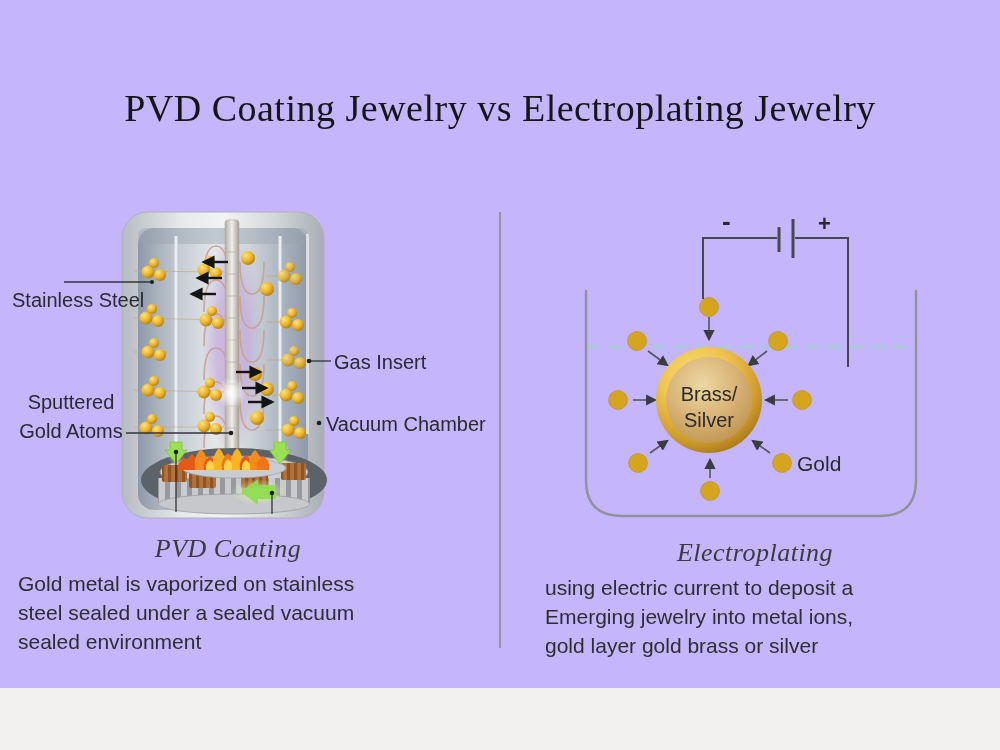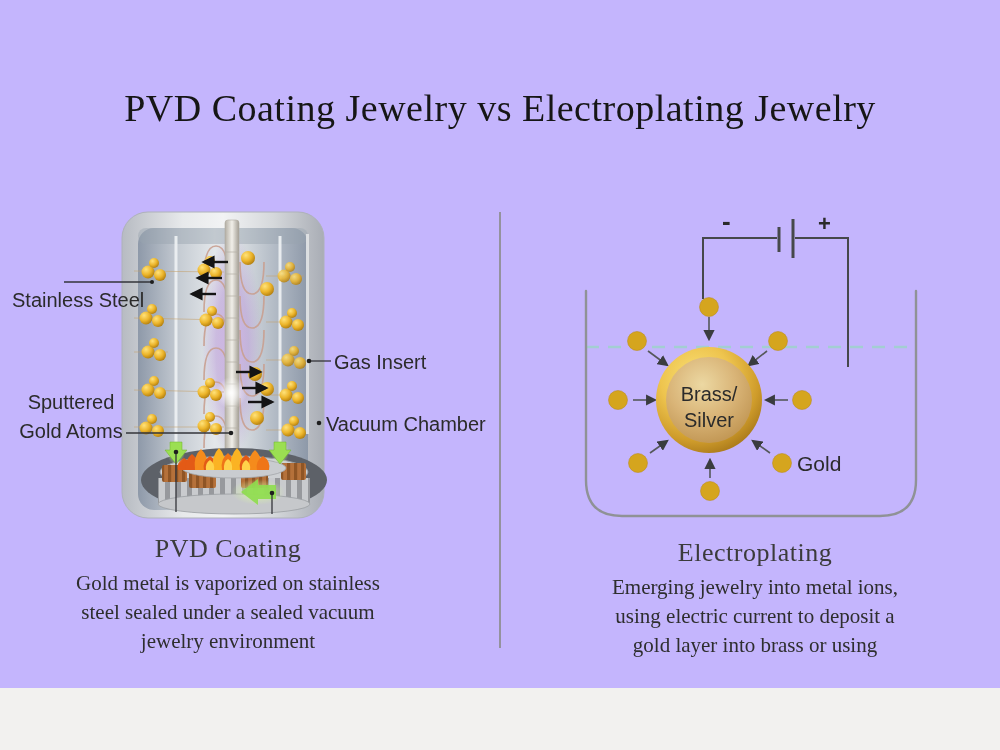--- a/index.html
+++ b/index.html
@@ -6,24 +6,24 @@
   .stage{position:relative;width:1000px;height:688px;background:#c4b5fd;overflow:hidden;
          font-family:"Liberation Sans",sans-serif;}
   .title{position:absolute;top:86px;left:38px;width:924px;text-align:center;
          font-family:"Liberation Serif","DejaVu Serif",serif;font-size:38px;
          color:#161616;letter-spacing:.5px;white-space:nowrap;}
   .divider{position:absolute;left:499px;top:212px;width:2px;height:436px;background:#8c8c8c;opacity:.85;}
   .diagram{position:absolute;top:180px;width:500px;height:370px;}
   .diagram.left{left:0;}
   .diagram.right{left:500px;}
   .heading{position:absolute;text-align:center;font-family:"Liberation Serif","DejaVu Serif",serif;
-           font-size:26px;color:#3b3b3b;letter-spacing:.5px;}
+           font-size:26px;color:#3b3b3b;letter-spacing:.5px;font-style:italic;}
   .heading.pvd{top:534px;left:28px;width:400px;}
   .heading.el{top:538px;left:555px;width:400px;text-align:center;}
-  .desc{position:absolute;text-align:center;font-size:21px;line-height:29px;color:#2e2e2e;font-family:Liberation Serif, serif;}
+  .desc{position:absolute;text-align:left;font-size:21px;line-height:29px;color:#2e2e2e;}
   .desc.pvd{top:569px;left:18px;width:420px;}
   .desc.el{top:573px;left:545px;width:420px;}
   svg text{font-family:"Liberation Sans",sans-serif;fill:#2b2b2b;}
 </style>
 </head>
 <body>
 
 <div class="stage">
 
   <div class="title">PVD Coating Jewelry vs Electroplating Jewelry</div>
@@ -289,23 +289,23 @@
     </g>
     <text x="709" y="401" font-size="20" text-anchor="middle" fill="#3f372a">Brass/</text>
     <text x="709" y="427" font-size="20" text-anchor="middle" fill="#3f372a">Silver</text>
     <text x="797" y="471" font-size="21">Gold</text>
   </svg>
 
   <div class="heading pvd">PVD Coating</div>
   <div class="desc pvd">
     <div>Gold metal is vaporized on stainless</div>
     <div>steel sealed under a sealed vacuum</div>
-    <div>jewelry environment</div>
+    <div>sealed environment</div>
   </div>
 
   <div class="heading el">Electroplating</div>
   <div class="desc el">
+    <div>using electric current to deposit a</div>
     <div>Emerging jewelry into metal ions,</div>
-    <div>using electric current to deposit a</div>
-    <div>gold layer into brass or using</div>
+    <div>gold layer gold brass or silver</div>
   </div>
 
 </div>
 
 </body></html>

